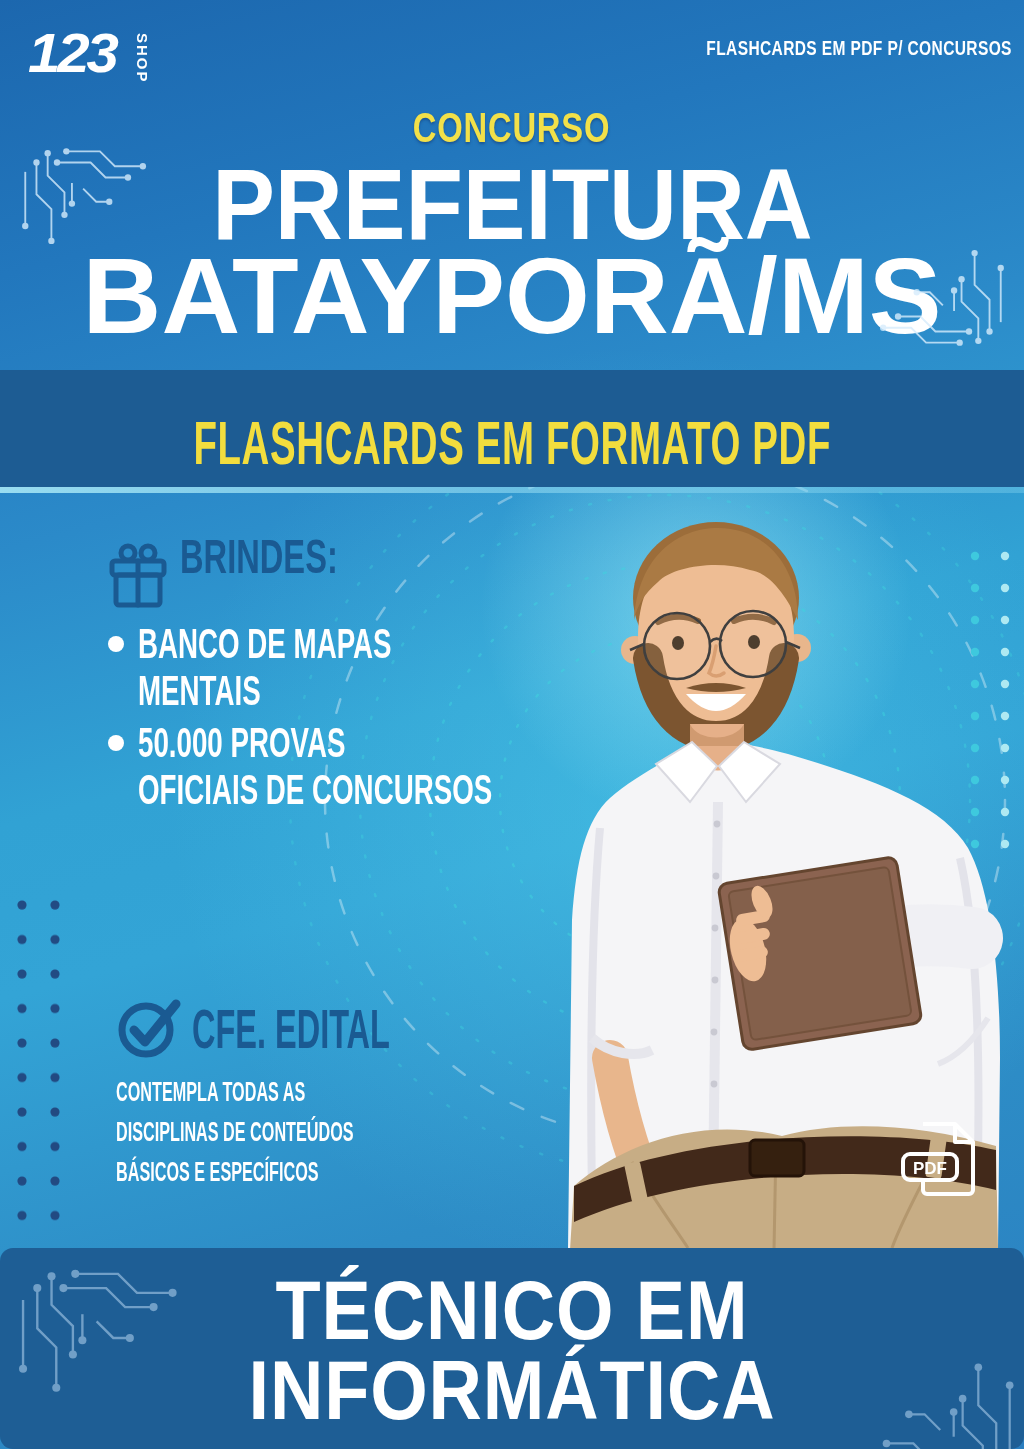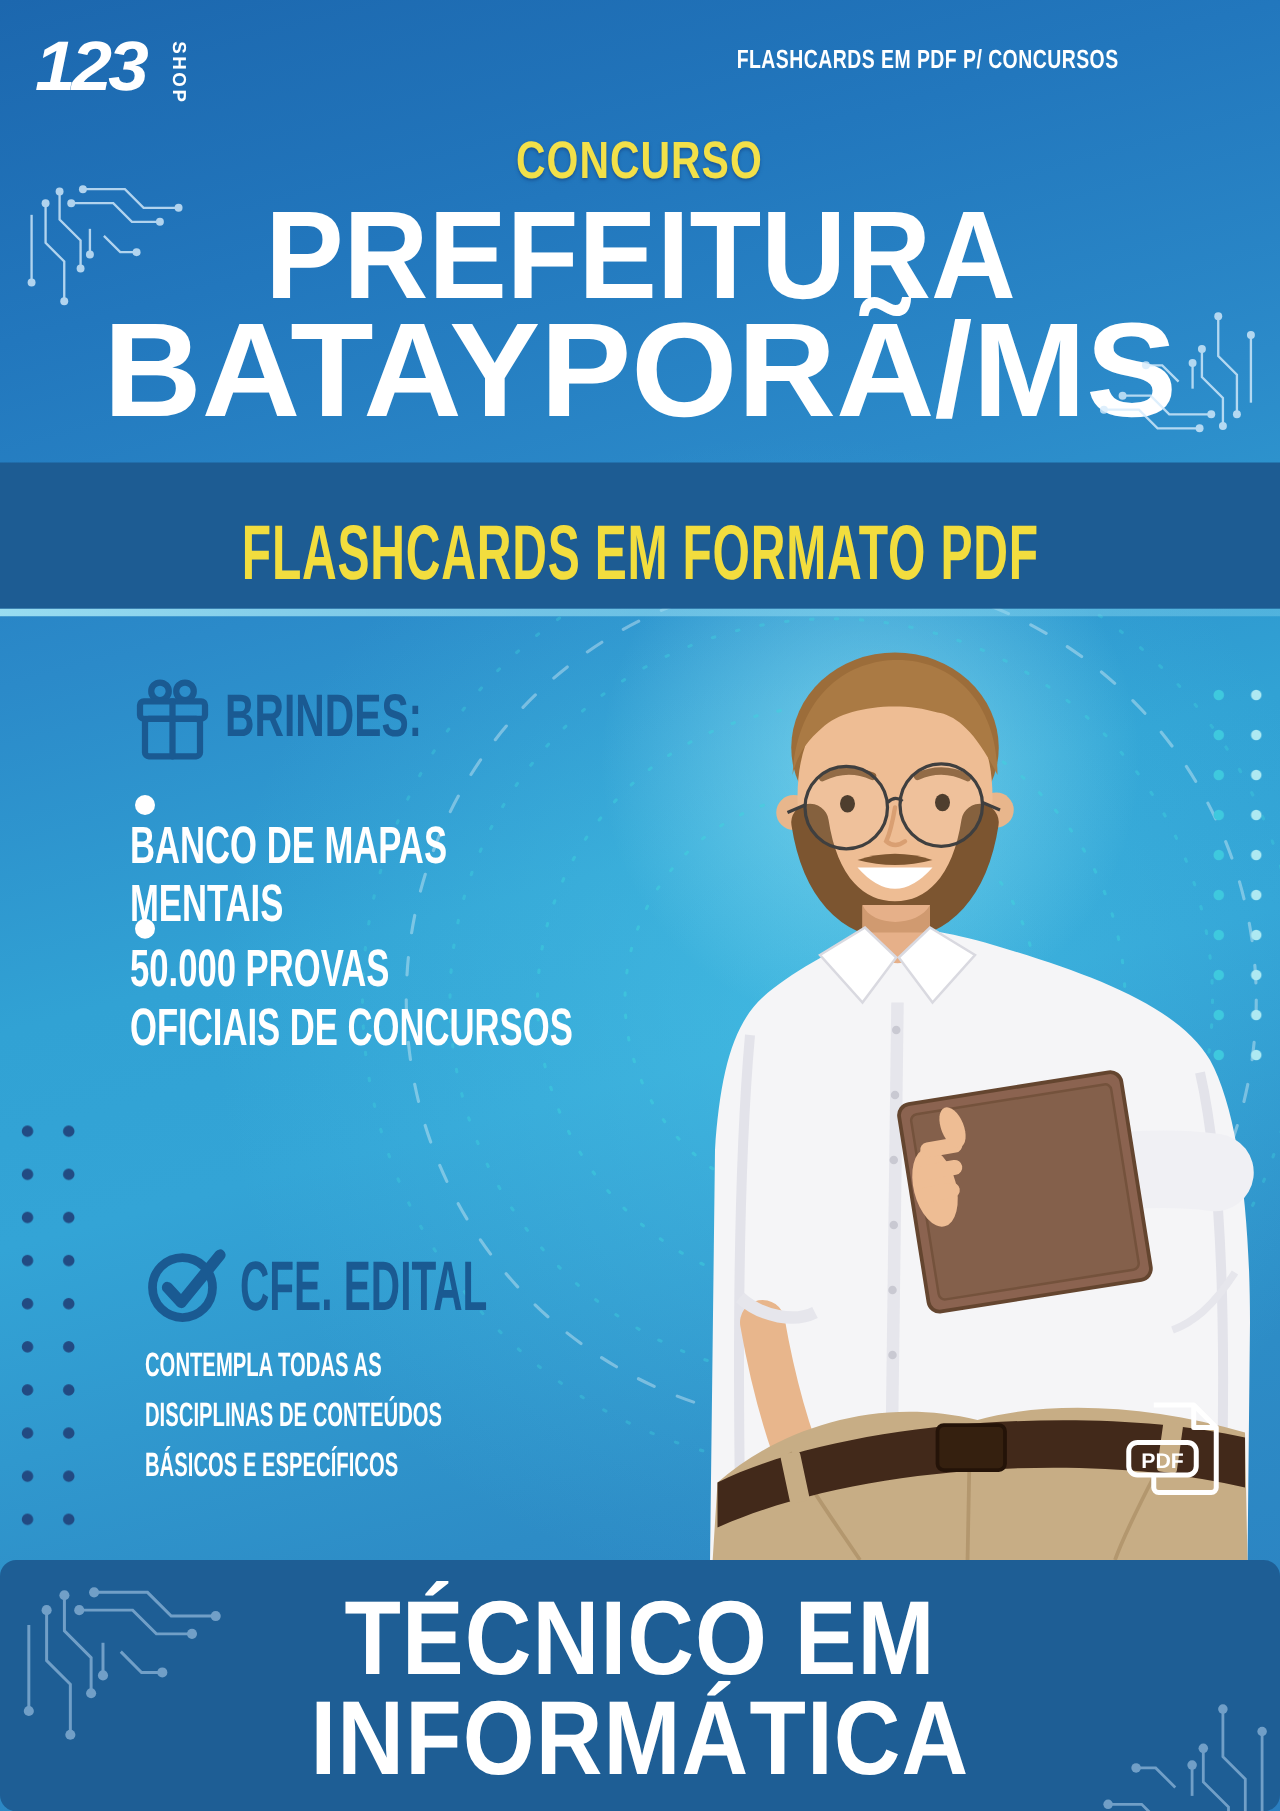--- a/index.html
+++ b/index.html
@@ -9,42 +9,42 @@
     background:
       radial-gradient(circle 300px at 68% 42%, rgba(170,240,250,.50), rgba(170,240,250,0) 72%),
       radial-gradient(circle 620px at 62% 56%, rgba(80,205,235,.45), rgba(80,205,235,0) 75%),
       linear-gradient(165deg,#1c67ae 0%,#2277bd 16%,#2b8ac9 32%,#31a2d4 48%,#33a4d6 58%,#2d8cc6 78%,#2a7ec0 100%);
   }
   .abs{position:absolute;}
   
   .logo{left:28px;top:22px;width:150px;height:70px;color:#fff;}
   .logo-num{position:absolute;left:0;top:0;font-size:56px;line-height:62px;font-weight:800;font-style:italic;letter-spacing:-3px;transform:scaleX(1.04);transform-origin:left;}
   .logo-shop{position:absolute;left:106px;top:11px;writing-mode:vertical-rl;font-size:15px;font-weight:700;letter-spacing:2px;}
-  .tagline{right:36px;top:36px;width:600px;text-align:center;color:#fff;}
+  .tagline{right:12px;top:36px;width:600px;text-align:right;color:#fff;}
   .tagline span{display:inline-block;font-size:21px;font-weight:700;letter-spacing:.5px;transform:scaleX(.74);transform-origin:right center;white-space:nowrap;}
   
   .centerline{left:0;right:0;text-align:center;color:#fff;}
   .kicker{top:104px;}
   .kicker span{display:inline-block;font-size:42px;font-weight:800;letter-spacing:1px;color:#f2e049;transform:scaleX(.78);white-space:nowrap;text-shadow:0 2px 3px rgba(18,58,118,.55);}
   .title1{top:156px;}
   .title1 span{display:inline-block;font-size:100px;line-height:96px;font-weight:700;transform:scaleX(.94);white-space:nowrap;}
   .title2{top:246px;}
   .title2 span{display:inline-block;font-size:107px;line-height:100px;font-weight:700;transform:scaleX(1.02);white-space:nowrap;}
   
   .band1{left:0;top:370px;width:1024px;height:117px;background:#1d5c93;z-index:4;}
   .band1-inner{position:absolute;left:0;right:0;top:0;bottom:0;display:flex;align-items:center;justify-content:center;margin-top:27px;}
   .band1 span{display:inline-block;font-size:62px;font-weight:800;letter-spacing:1px;color:#f2dd3e;transform:scaleX(.62);white-space:nowrap;}
   .band1-edge{left:0;top:487px;width:1024px;height:6px;z-index:4;
     background:linear-gradient(90deg,rgba(165,230,245,.9),rgba(140,215,240,.55) 60%,rgba(120,205,235,.45));}
   
   .content-text{z-index:5;}
   .heading-blue span{display:inline-block;font-weight:800;color:#1a5a92;transform-origin:left center;white-space:nowrap;}
-  .brindes-head{left:180px;top:546px;}
+  .brindes-head{left:180px;top:529px;}
   .brindes-head span{font-size:48px;transform:scaleX(.68);}
-  .bullet{left:104px;display:flex;align-items:flex-start;flex-direction:column;}
+  .bullet{left:104px;display:flex;align-items:flex-start;}
   .bullet .dot{width:16px;height:16px;border-radius:50%;background:#fff;margin:16px 14px 0 4px;flex:0 0 auto;}
   .bullet .lines{color:#fff;font-weight:800;font-size:42px;line-height:47px;}
   .bullet .lines div{transform:scaleX(.66);transform-origin:left center;white-space:nowrap;}
   .b1{top:620px;} .b2{top:719px;justify-content:space-between;} .b3{top:835px;}
   .edital-head{left:192px;top:996px;text-align:right;}
   .edital-head span{font-size:56px;transform:scaleX(.58);}
   .paragraph{left:116px;top:1072px;color:#fff;font-weight:800;font-size:27px;line-height:40px;}
   .paragraph div{transform:scaleX(.60);transform-origin:left center;white-space:nowrap;}
   
   .band2{left:0;top:1248px;width:1024px;height:201px;background:#1e5e95;z-index:4;border-radius:13px;}

